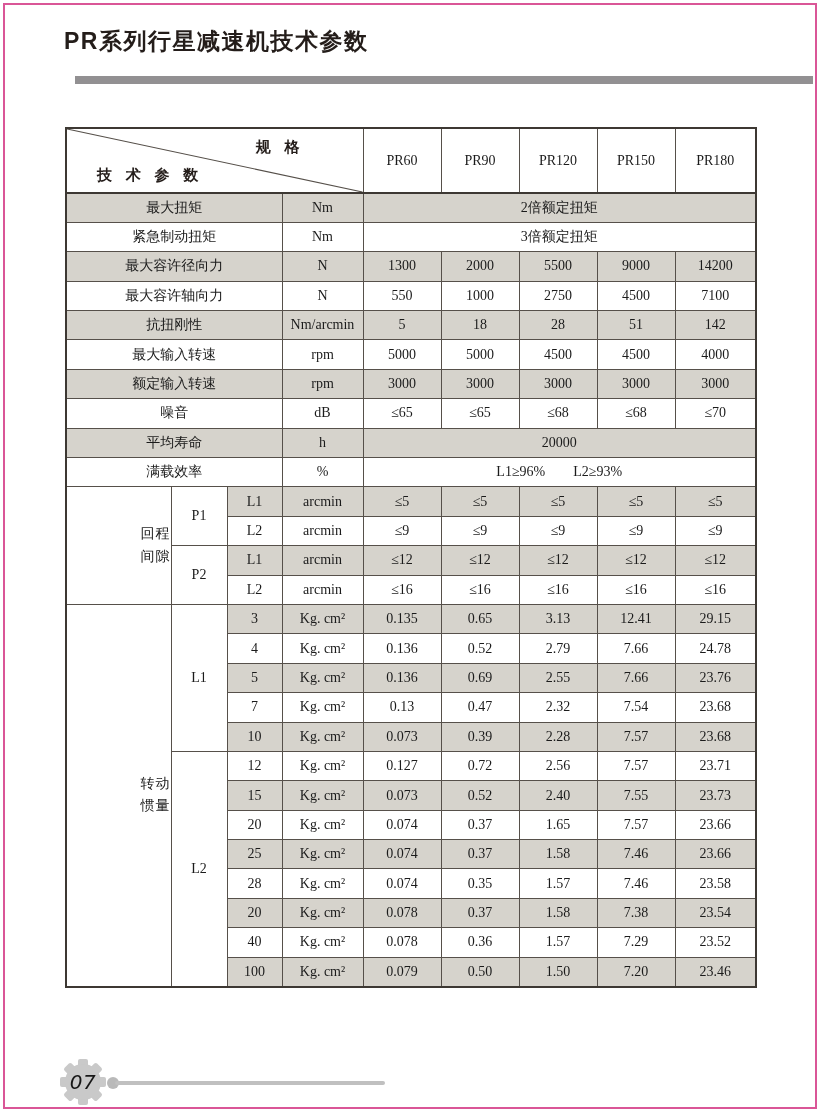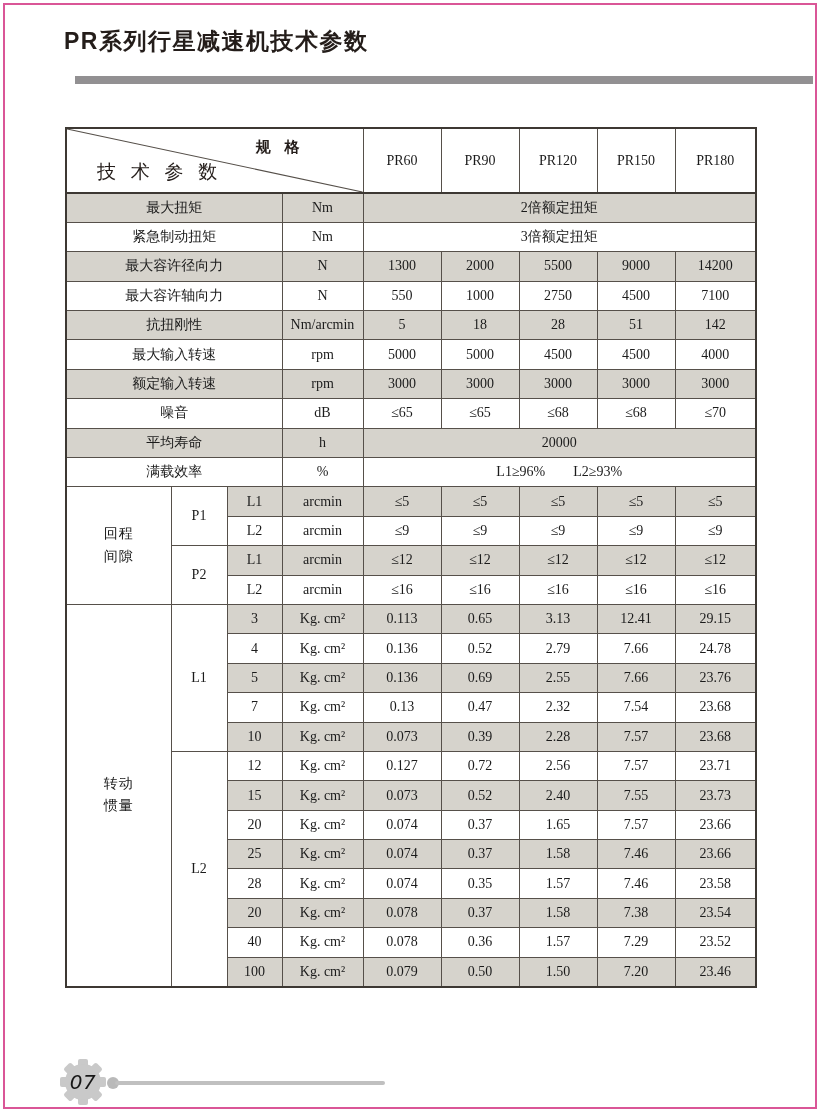--- a/index.html
+++ b/index.html
@@ -36,32 +36,32 @@
   .spec th, .spec td {
     border:1px solid #56504a;
     text-align:center; vertical-align:middle;
     padding:0; font-weight:normal; font-size:14px;
     overflow:hidden;
   }
   .spec thead tr { height:65px; }
   .spec thead th { border-bottom:2px solid #3d3833; background:#ffffff; }
   .spec tbody tr { height:29.4px; }
   .spec td.g { background:#d6d3cc; }
-  .spec td.v { white-space:pre-line; line-height:1.6; letter-spacing:1px; }
+  .spec td.v { white-space:pre-line; line-height:1.6; letter-spacing:1px;text-align:right; }
   .corner-cell { position:relative; }
   .corner-cell svg.diag {
     position:absolute; left:0; top:0; width:100%; height:100%;
   }
   .corner-spec {
     position:absolute; right:58px; top:9px;
     font-size:15px; font-weight:bold; letter-spacing:5px; color:#241d1a;
   }
   .corner-param {
     position:absolute; left:30px; bottom:7px;
-    font-size:19px; font-weight:normal; letter-spacing:5px; color:#241d1a;text-align:right;
+    font-size:15px; font-weight:bold; letter-spacing:5px; color:#241d1a;text-align:right;
   }
   .footer-gear {
     position:absolute; left:57px; top:1056px; width:52px; height:52px;font-style:italic;
   }
   .footer-gear .num {
     position:absolute; left:0; top:0; width:52px; height:52px;
     display:flex; align-items:center; justify-content:center;
     font-size:20px; color:#171717; letter-spacing:0.5px;
     font-family:"DejaVu Sans", sans-serif;
   }
@@ -224,21 +224,21 @@
         <td>≤16</td>
         <td>≤16</td>
         <td>≤16</td>
       </tr>
       <tr>
         <td rowspan="13" class="v">转动
 惯量</td>
         <td rowspan="5">L1</td>
         <td class="g">3</td>
         <td class="g">Kg. cm²</td>
-        <td class="g">0.113</td>
+        <td class="g">0.135</td>
         <td class="g">0.65</td>
         <td class="g">3.13</td>
         <td class="g">12.41</td>
         <td class="g">29.15</td>
       </tr>
       <tr>
         <td>4</td>
         <td>Kg. cm²</td>
         <td>0.136</td>
         <td>0.52</td>

